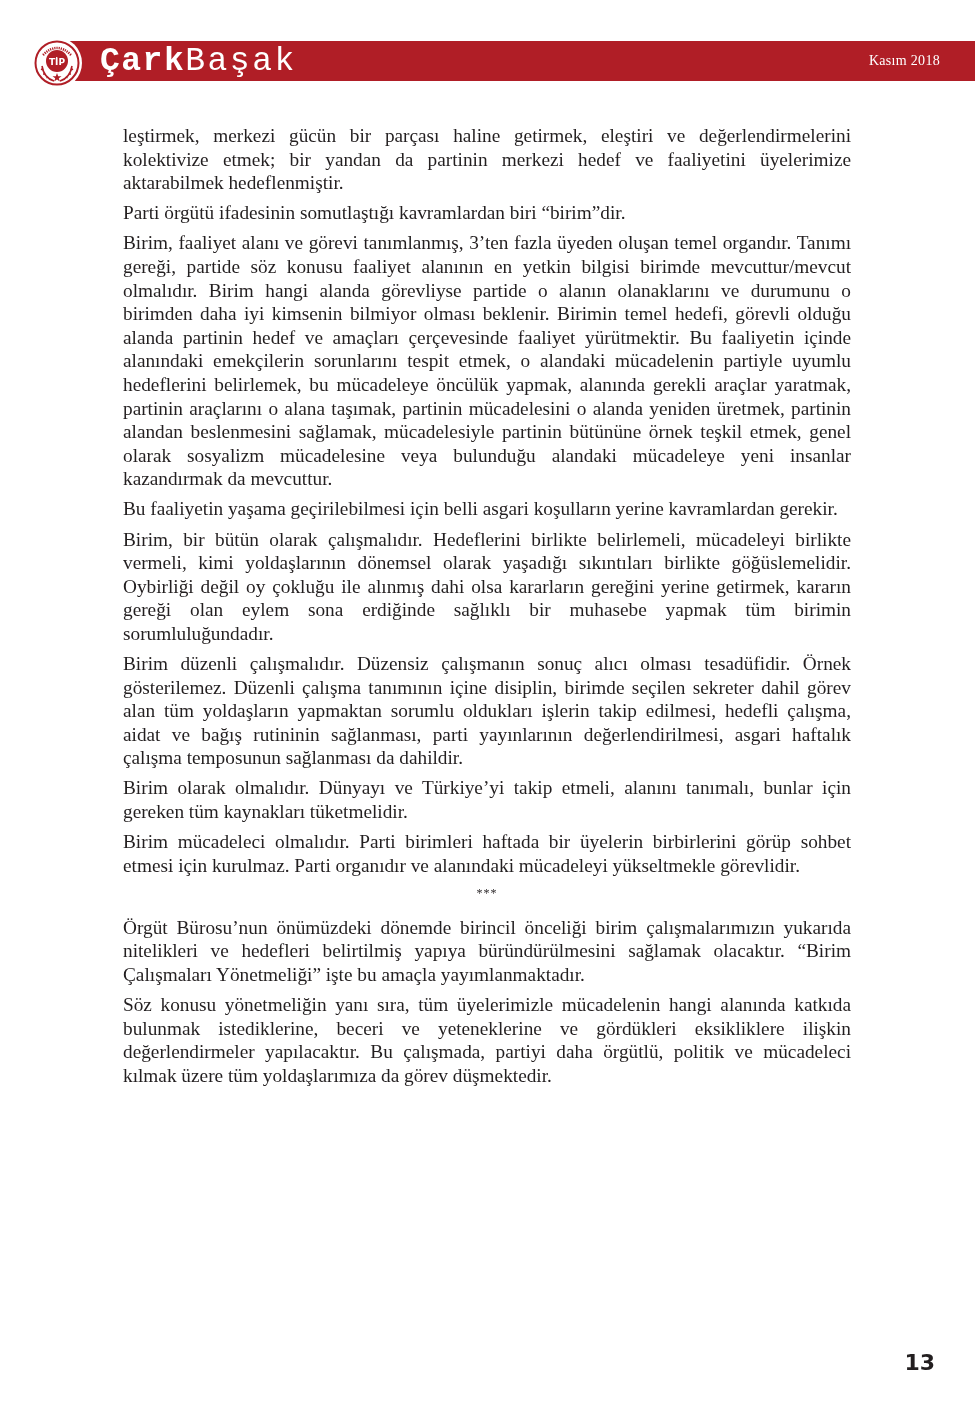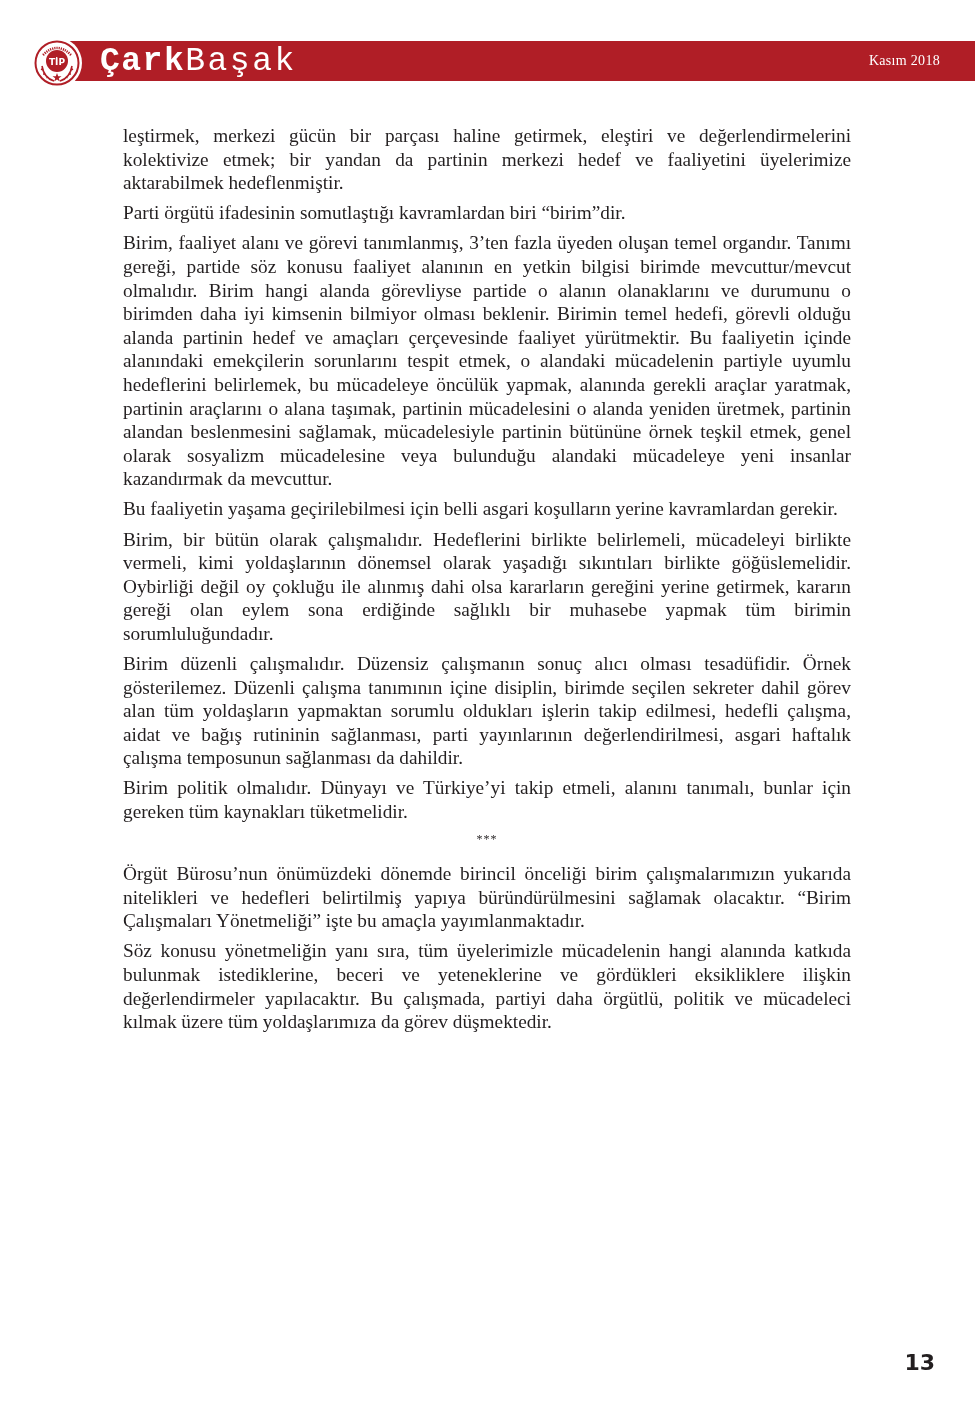--- a/index.html
+++ b/index.html
@@ -121,19 +121,20 @@
 
 <div class="issue-date">Kasım 2018</div>
 
 <div class="article">
   <p>leştirmek, merkezi gücün bir parçası haline getirmek, eleştiri ve değerlendirmelerini kolektivize etmek; bir yandan da partinin merkezi hedef ve faaliyetini üyelerimize aktarabilmek hedeflenmiştir.</p>
   <p>Parti örgütü ifadesinin somutlaştığı kavramlardan biri “birim”dir.</p>
   <p>Birim, faaliyet alanı ve görevi tanımlanmış, 3’ten fazla üyeden oluşan temel organ­dır. Tanımı gereği, partide söz konusu faaliyet alanının en yetkin bilgisi birimde mevcuttur/mevcut olmalıdır. Birim hangi alanda görevliyse partide o alanın olanak­larını ve durumunu o birimden daha iyi kimsenin bilmiyor olması beklenir. Birimin temel hedefi, görevli olduğu alanda partinin hedef ve amaçları çerçevesinde faaliyet yürütmektir. Bu faaliyetin içinde alanındaki emekçilerin sorunlarını tespit etmek, o alandaki mücadelenin partiyle uyumlu hedeflerini belirlemek, bu mücadeleye ön­cülük yapmak, alanında gerekli araçlar yaratmak, partinin araçlarını o alana taşımak, partinin mücadelesini o alanda yeniden üretmek, partinin alandan beslenmesini sağ­lamak, mücadelesiyle partinin bütününe örnek teşkil etmek, genel olarak sosyalizm mücadelesine veya bulunduğu alandaki mücadeleye yeni insanlar kazandırmak da mevcuttur.</p>
   <p>Bu faaliyetin yaşama geçirilebilmesi için belli asgari koşulların yerine kavramlardan gerekir.</p>
   <p>Birim, bir bütün olarak çalışmalıdır. Hedeflerini birlikte belirlemeli, mücadeleyi bir­likte vermeli, kimi yoldaşlarının dönemsel olarak yaşadığı sıkıntıları birlikte göğüs­lemelidir. Oybirliği değil oy çokluğu ile alınmış dahi olsa kararların gereğini yerine getirmek, kararın gereği olan eylem sona erdiğinde sağlıklı bir muhasebe yapmak tüm birimin sorumluluğundadır.</p>
   <p>Birim düzenli çalışmalıdır. Düzensiz çalışmanın sonuç alıcı olması tesadüfidir. Ör­nek gösterilemez. Düzenli çalışma tanımının içine disiplin, birimde seçilen sekreter dahil görev alan tüm yoldaşların yapmaktan sorumlu oldukları işlerin takip edilmesi, hedefli çalışma, aidat ve bağış rutininin sağlanması, parti yayınlarının değerlendiril­mesi, asgari haftalık çalışma temposunun sağlanması da dahildir.</p>
-  <p>Birim politik olmalıdır. Dünyayı ve Türkiye’yi takip etmeli, alanını tanımalı, bunlar için gereken tüm kaynakları tüketmelidir.</p>
+  <p>Birim olarak olmalıdır. Dünyayı ve Türkiye’yi takip etmeli, alanını tanımalı, bunlar için gereken tüm kaynakları tüketmelidir.</p>
+  <p>Birim mücadeleci olmalıdır. Parti birimleri haftada bir üyelerin birbirlerini görüp sohbet etmesi için kurulmaz. Parti organıdır ve alanındaki mücadeleyi yükseltmekle görevlidir.</p>
   <div class="separator">***</div>
   <p>Örgüt Bürosu’nun önümüzdeki dönemde birincil önceliği birim çalışmalarımızın yukarıda nitelikleri ve hedefleri belirtilmiş yapıya büründürülmesini sağlamak ola­caktır. “Birim Çalışmaları Yönetmeliği” işte bu amaçla yayımlanmaktadır.</p>
   <p>Söz konusu yönetmeliğin yanı sıra, tüm üyelerimizle mücadelenin hangi alanında katkıda bulunmak istediklerine, beceri ve yeteneklerine ve gördükleri eksikliklere ilişkin değerlendirmeler yapılacaktır. Bu çalışmada, partiyi daha örgütlü, politik ve mücadeleci kılmak üzere tüm yoldaşlarımıza da görev düşmektedir.</p>
 </div>
 
 <div class="page-number">13</div>
 
 </body></html>

